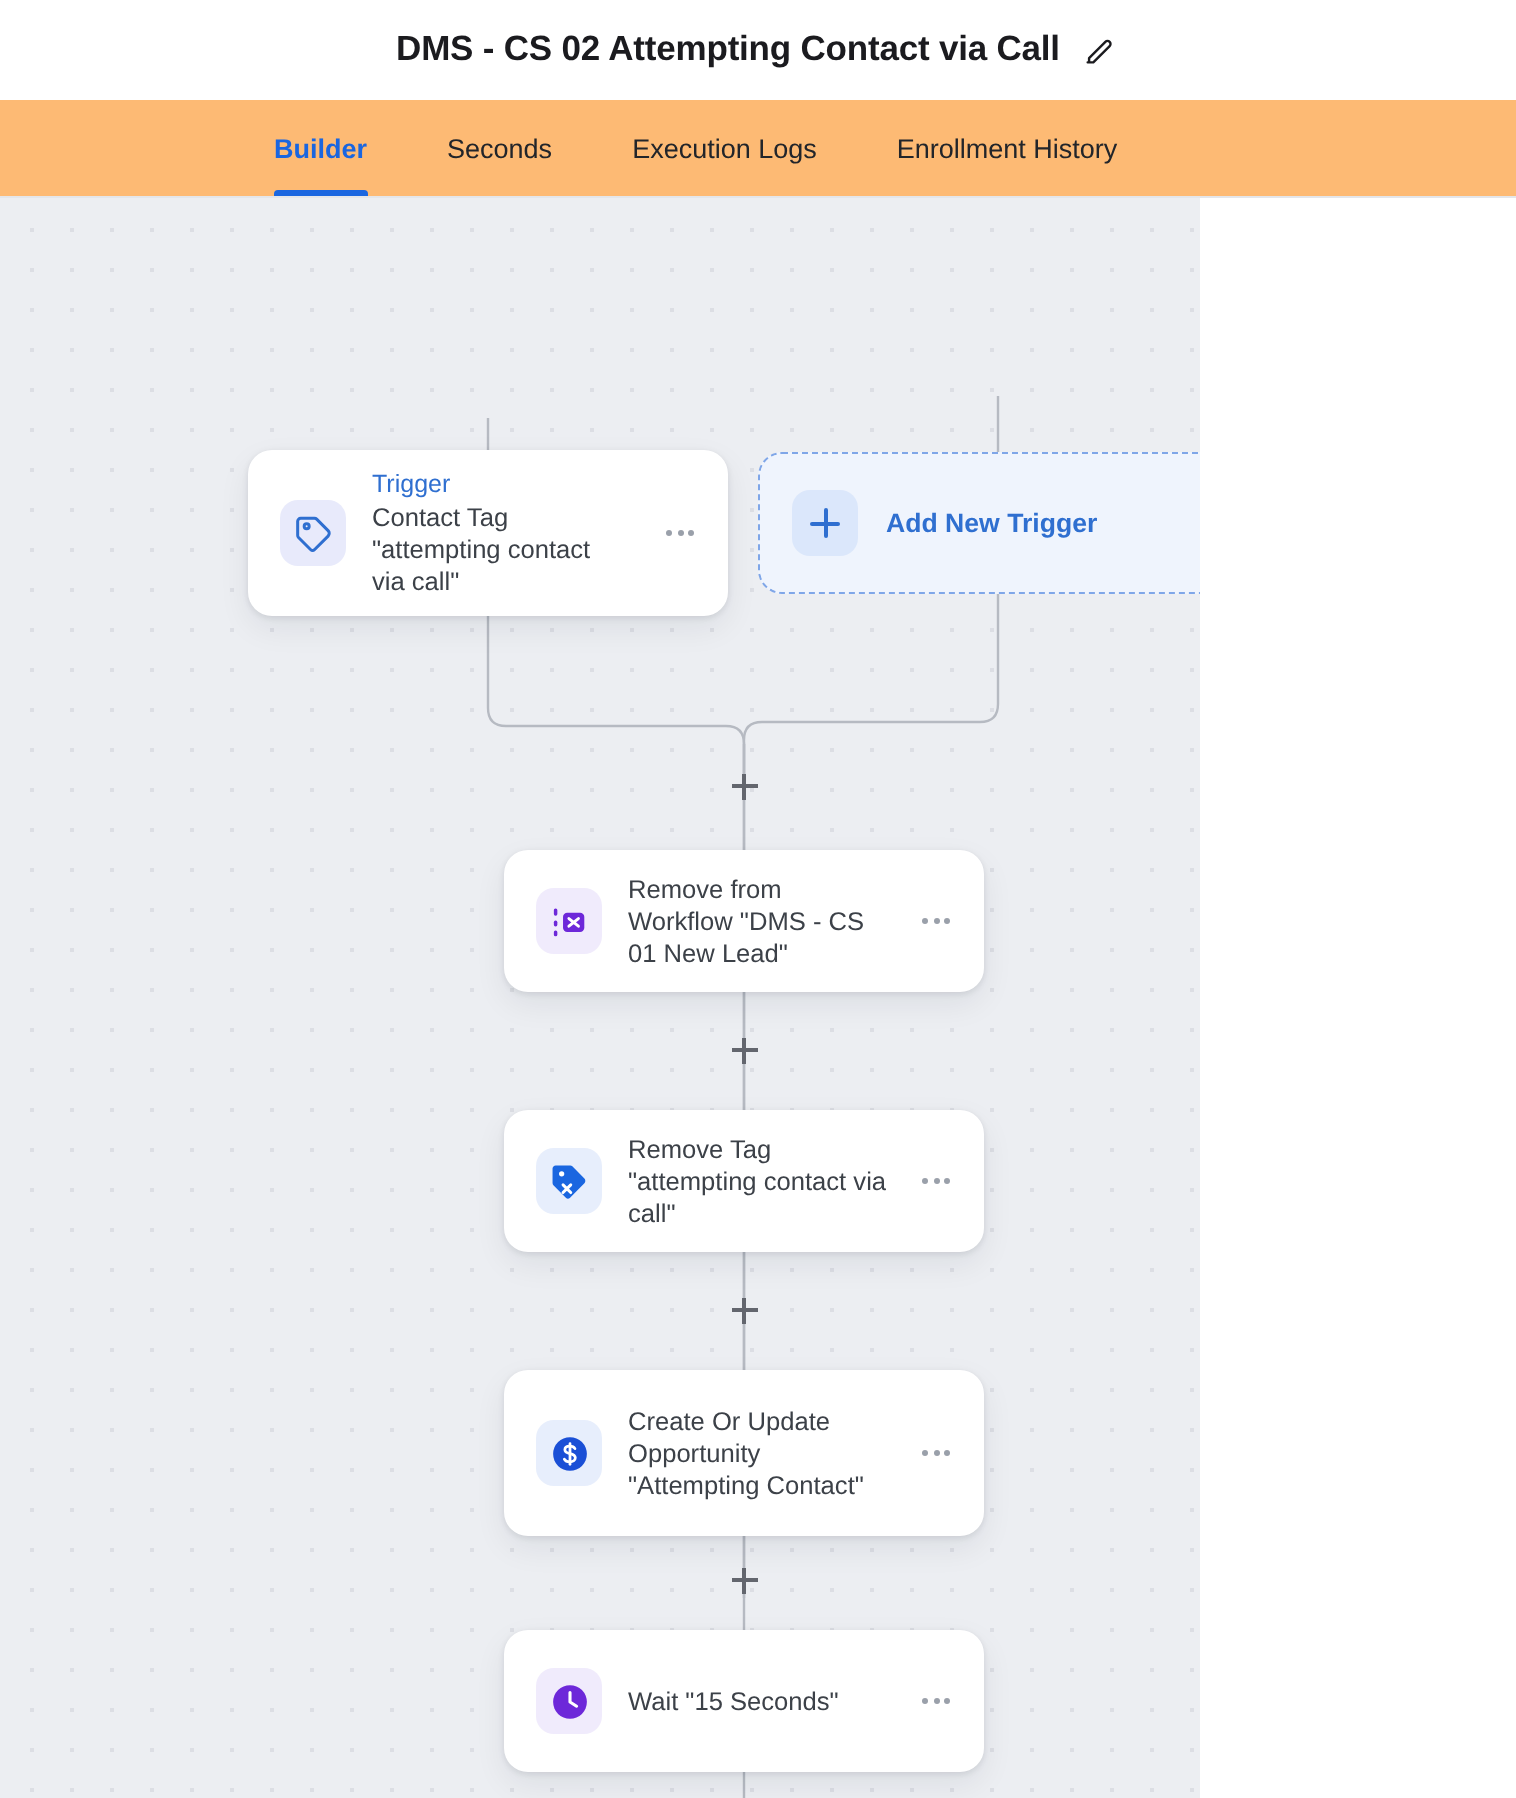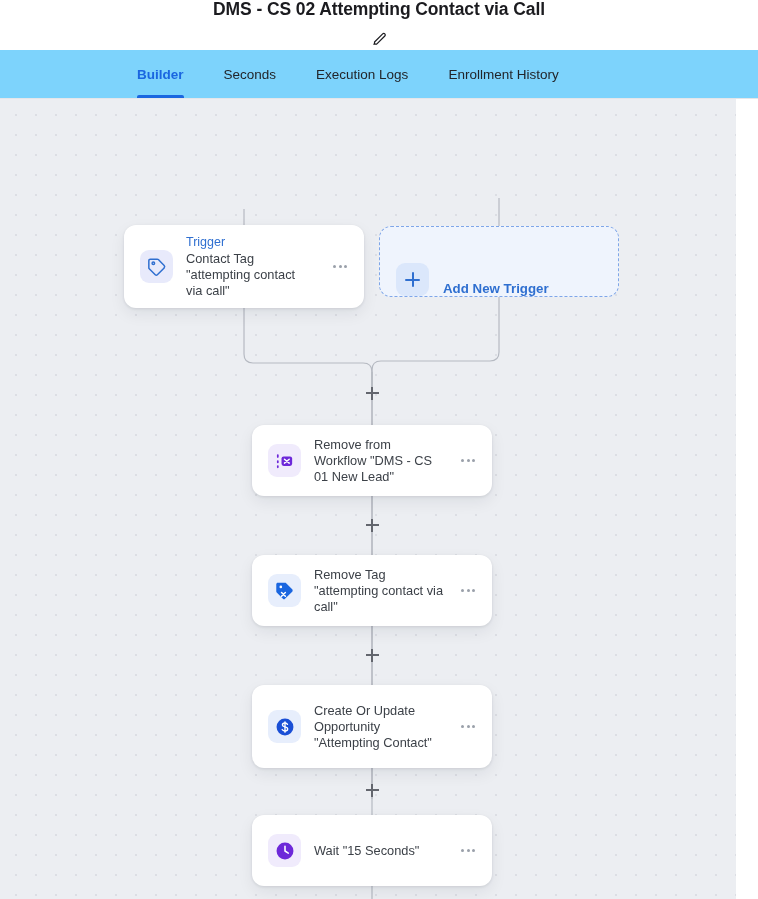--- a/index.html
+++ b/index.html
@@ -21,21 +21,20 @@
 
   
   .header {
     position: relative;
     height: 50px;
     background: #ffffff;
     display: flex;
     align-items: center;
     justify-content: center;
     gap: 10px;
-    flex-direction: column;
   }
   .wf-title {
     font-size: 17.5px;
     font-weight: bold;
     color: #1b1b1f;
     letter-spacing: -0.1px;
     line-height: 1;
   }
   .pencil-btn {
     width: 20px;
@@ -43,21 +42,21 @@
     display: flex;
     align-items: center;
     justify-content: center;
     cursor: pointer;
   }
 
   
   .tabbar {
     position: relative;
     height: 49px;
-    background: #7dd3fc;
+    background: #fdba74;
     border-bottom: 1px solid #e4e6ea;
     display: flex;
     align-items: stretch;
     padding-left: 137px;
     gap: 0;
   }
   .tab {
     position: relative;
     display: flex;
     align-items: center;
@@ -74,21 +73,21 @@
     position: absolute;
     left: 0; right: 0; bottom: 0;
     height: 3px;
     background: #1a66e0;
     border-radius: 2px 2px 0 0;
   }
 
   
   .canvas {
     position: relative;
-    width: 736px;
+    width: 600px;
     height: 800px;
     background-color: #eceef2;
     background-image: radial-gradient(circle, #dcdee4 1.1px, transparent 1.2px);
     background-size: 20px 20px;
     background-position: 6px 6px;
     overflow: hidden;
     padding-left: 47px;
   }
 
   .conn-svg {
@@ -197,21 +196,21 @@
   #add-trigger {
     position: absolute;
     left: 379px;
     top: 127px;
     width: 240px;
     height: 71px;
     border: 1.6px dashed #7fa6e8;
     border-radius: 12px;
     background: #eff4fd;
     display: flex;
-    align-items: flex-end;
+    align-items: center;
     padding-left: 16px;
     gap: 14px;
     z-index: 5;
     cursor: pointer;
   }
   .plus-tile {
     width: 33px;
     height: 33px;
     border-radius: 9px;
     background: #dbe7fb;

